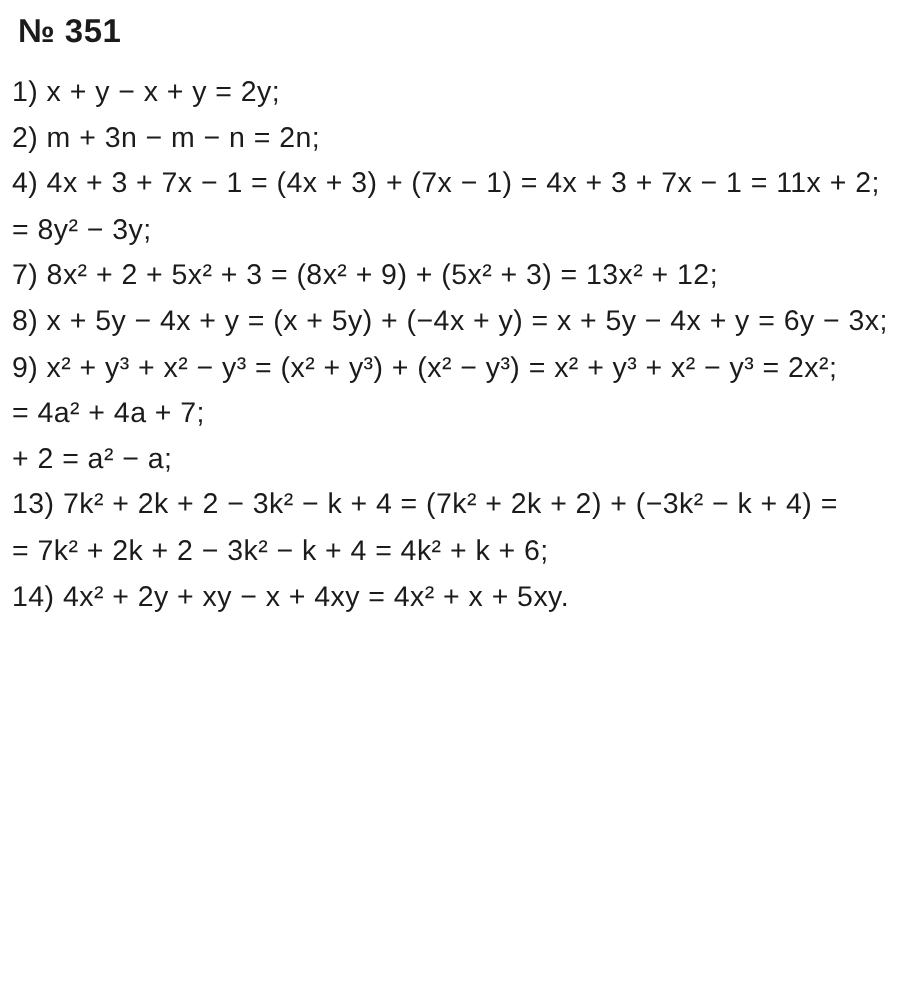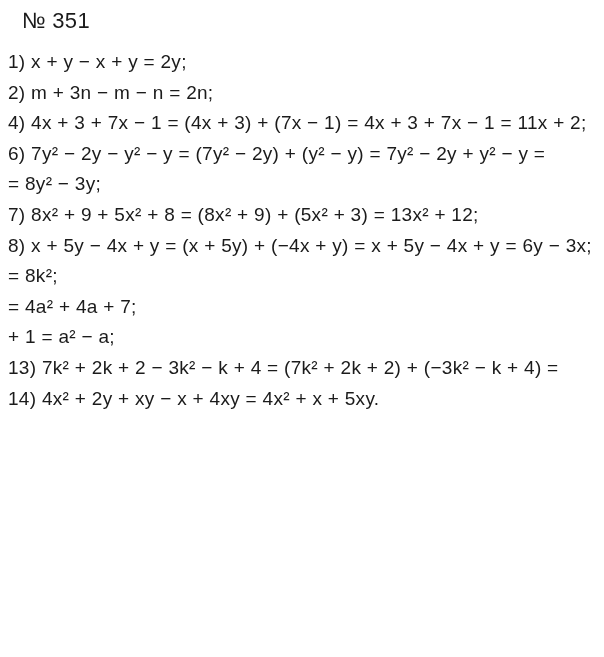--- a/index.html
+++ b/index.html
@@ -13,44 +13,44 @@
     overflow: hidden;
     font-family: "Liberation Sans", "DejaVu Sans", sans-serif;
     color: #1b1b1b;
   }
   .sheet {
     padding: 6px 0 0 8px;
   }
   .exercise-number {
     font-size: 22px;
     line-height: 26px;
-    font-weight: 400;
+    font-weight: 700;
     letter-spacing: 0.3px;
-    margin: 2px 0 13px 14px;
+    margin: 2px 0 13px 4px;
   }
   .solution-line {
     font-size: 19px;
     line-height: 30.6px;
     height: 30.6px;
     letter-spacing: 0.3px;
     white-space: nowrap;
     font-weight: 400;
   }
 </style>
 </head>
 <body>
 
 <div class="sheet">
   <div class="exercise-number">№ 351</div>
 
   <div class="solution-line">1) x + y − x + y = 2y;</div>
   <div class="solution-line">2) m + 3n − m − n = 2n;</div>
   <div class="solution-line">4) 4x + 3 + 7x − 1 = (4x + 3) + (7x − 1) = 4x + 3 + 7x − 1 = 11x + 2;</div>
-  <div class="solution-line">6) 7y² − 2y − y² − y = (7y² − 2y) + (y² − y) = 7y² − 2y + y² − y =</div>
   <div class="solution-line">= 8y² − 3y;</div>
-  <div class="solution-line">7) 8x² + 9 + 5x² + 8 = (8x² + 9) + (5x² + 3) = 13x² + 12;</div>
+  <div class="solution-line">7) 8x² + 2 + 5x² + 3 = (8x² + 9) + (5x² + 3) = 13x² + 12;</div>
   <div class="solution-line">8) x + 5y − 4x + y = (x + 5y) + (−4x + y) = x + 5y − 4x + y = 6y − 3x;</div>
-  <div class="solution-line">= 8k²;</div>
+  <div class="solution-line">9) x² + y³ + x² − y³ = (x² + y³) + (x² − y³) = x² + y³ + x² − y³ = 2x²;</div>
   <div class="solution-line">= 4a² + 4a + 7;</div>
-  <div class="solution-line">+ 1 = a² − a;</div>
+  <div class="solution-line">+ 2 = a² − a;</div>
   <div class="solution-line">13) 7k² + 2k + 2 − 3k² − k + 4 = (7k² + 2k + 2) + (−3k² − k + 4) =</div>
+  <div class="solution-line">= 7k² + 2k + 2 − 3k² − k + 4 = 4k² + k + 6;</div>
   <div class="solution-line">14) 4x² + 2y + xy − x + 4xy = 4x² + x + 5xy.</div>
 </div>
 
 </body></html>

